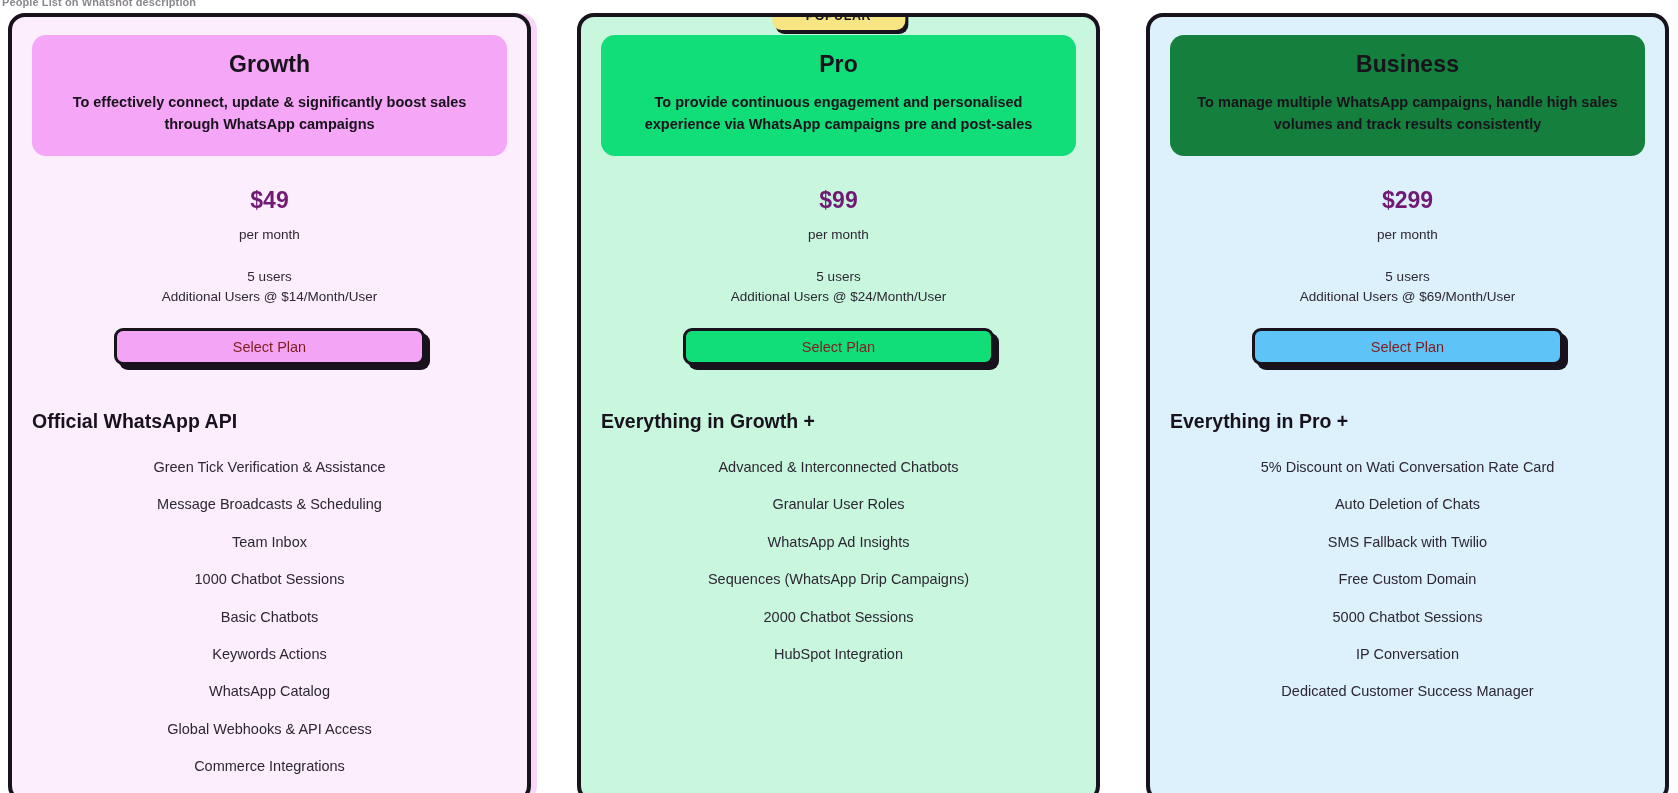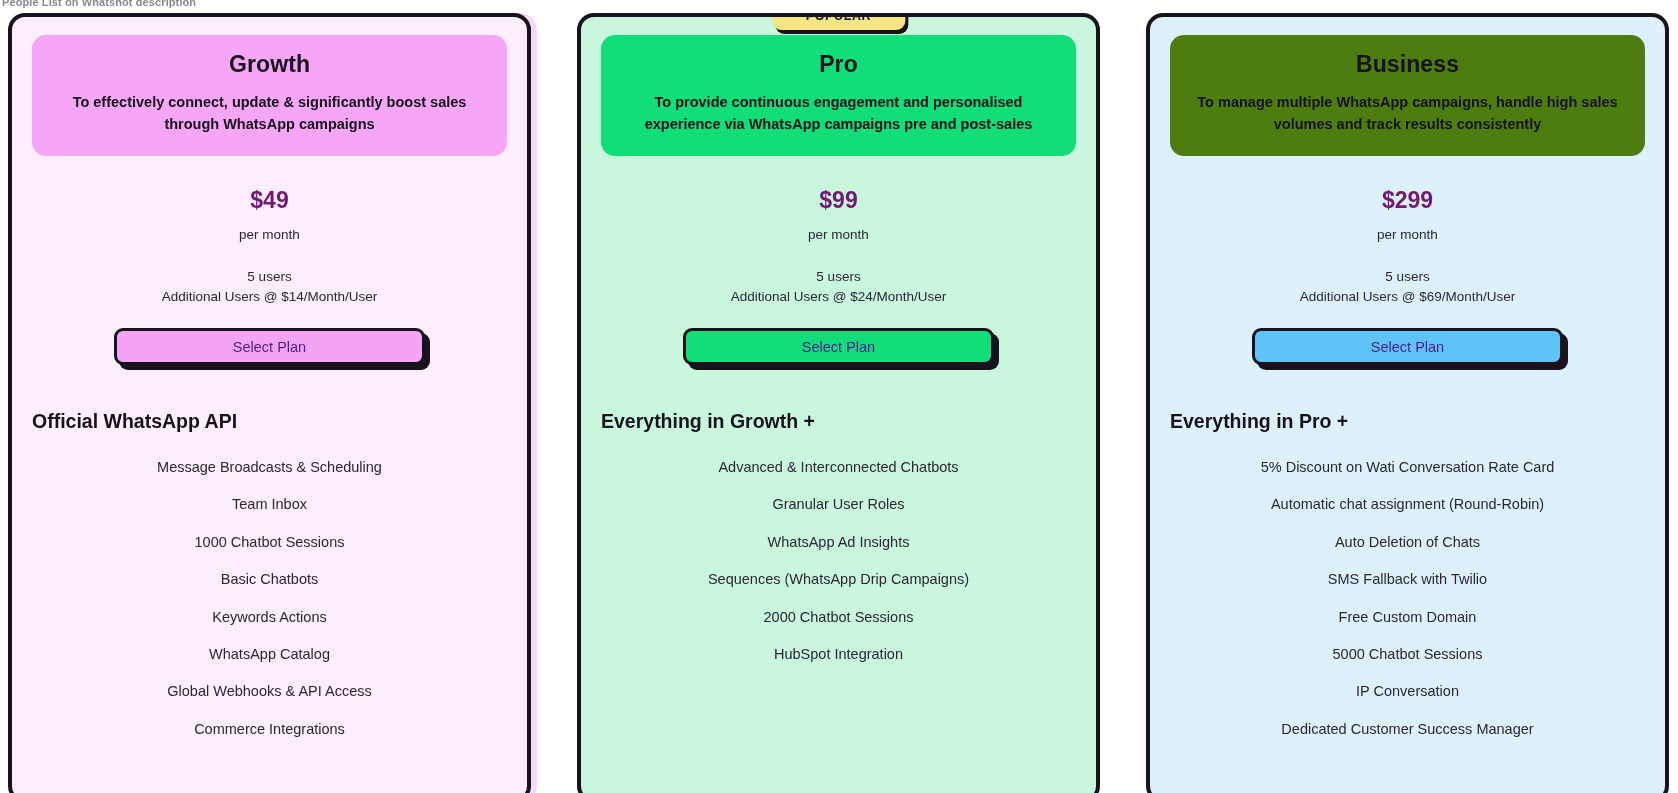--- a/index.html
+++ b/index.html
@@ -50,21 +50,21 @@
     white-space: nowrap;
   }
 
   .head {
     border-radius: 14px;
     padding: 16px 22px 20px 22px;
     text-align: center;
   }
   .head.growth   { background: #f6a6f6; }
   .head.pro      { background: #11dd79; }
-  .head.business { background: #4d7c0f; }
+  .head.business { background: #15803d; }
 
   .plan-name {
     font-size: 23px; font-weight: 700; color: #17121c;
     letter-spacing: .1px; margin-bottom: 13px;
   }
   .plan-desc {
     font-size: 14.5px; color: #17121c; line-height: 1.55;
     max-width: 460px; margin: 0 auto; font-weight: bold;
   }
 
@@ -81,21 +81,21 @@
     margin-top: 25px; line-height: 1.45;
   }
 
   .btn-wrap { display: flex; justify-content: center; margin-top: 22px; }
   .btn {
     position: relative;
     width: 311px; height: 37px;
     border: 3px solid #17121c;
     border-radius: 9px;
     display: flex; align-items: center; justify-content: center;
-    font-size: 14.5px; color: #4c1d95;
+    font-size: 14.5px; color: #7f1d1d;
     cursor: pointer;
     box-shadow: 5px 5px 0 0 #17121c;
   }
   .btn.growth   { background: #f4a4f4; }
   .btn.pro      { background: #11dd79; }
   .btn.business { background: #5ec4f8; }
 
   .feat-head {
     text-align: left; font-size: 19.5px; font-weight: 700;
     color: #17121c; margin-top: 45px;
@@ -124,20 +124,21 @@
       <div class="per-month">per month</div>
       <div class="users">
         <div>5 users</div>
         <div>Additional Users @ $14/Month/User</div>
       </div>
       <div class="btn-wrap">
         <div class="btn growth">Select Plan</div>
       </div>
       <div class="feat-head">Official WhatsApp API</div>
       <div class="feat-list">
+        <div class="feat">Green Tick Verification &amp; Assistance</div>
         <div class="feat">Message Broadcasts &amp; Scheduling</div>
         <div class="feat">Team Inbox</div>
         <div class="feat">1000 Chatbot Sessions</div>
         <div class="feat">Basic Chatbots</div>
         <div class="feat">Keywords Actions</div>
         <div class="feat">WhatsApp Catalog</div>
         <div class="feat">Global Webhooks &amp; API Access</div>
         <div class="feat">Commerce Integrations</div>
       </div>
     </div>
@@ -178,21 +179,20 @@
       <div class="users">
         <div>5 users</div>
         <div>Additional Users @ $69/Month/User</div>
       </div>
       <div class="btn-wrap">
         <div class="btn business">Select Plan</div>
       </div>
       <div class="feat-head">Everything in Pro +</div>
       <div class="feat-list">
         <div class="feat">5% Discount on Wati Conversation Rate Card</div>
-        <div class="feat">Automatic chat assignment (Round-Robin)</div>
         <div class="feat">Auto Deletion of Chats</div>
         <div class="feat">SMS Fallback with Twilio</div>
         <div class="feat">Free Custom Domain</div>
         <div class="feat">5000 Chatbot Sessions</div>
         <div class="feat">IP Conversation</div>
         <div class="feat">Dedicated Customer Success Manager</div>
       </div>
     </div>
 
   </div>

